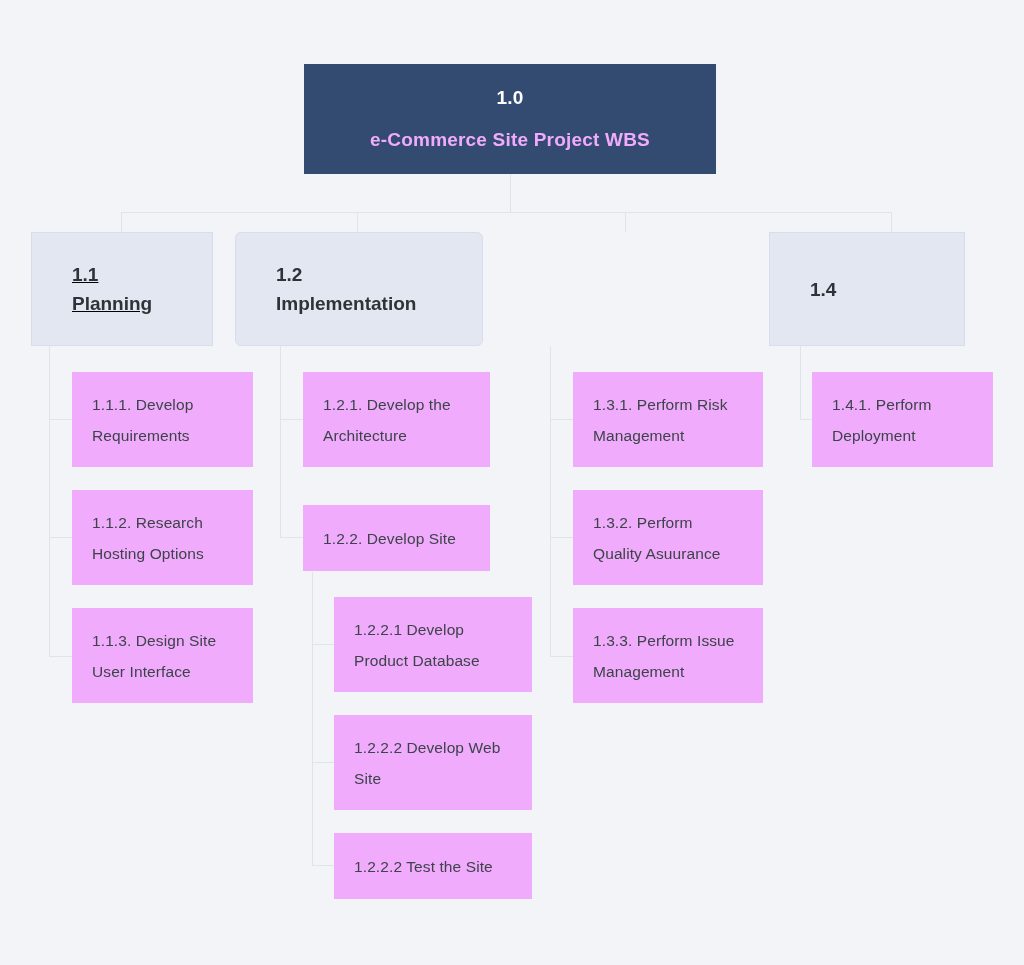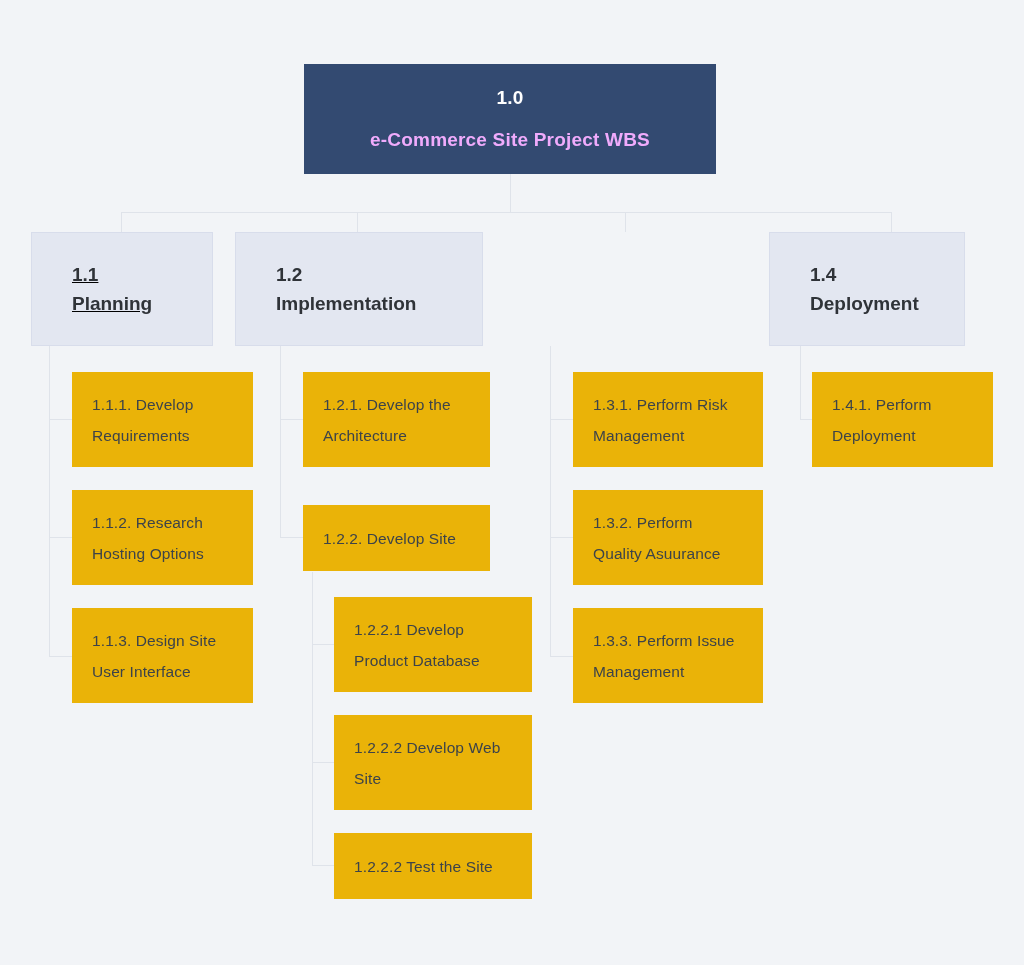--- a/index.html
+++ b/index.html
@@ -74,21 +74,21 @@
   }
   .node.lvl2 .title {
     color: #2f3338;
     font-size: 19px;
     font-weight: bold;
     line-height: 29px;
   }
 
   
   .node.leaf {
-    background: #eab308;
+    background: #f0abfc;
     padding: 0 18px 0 20px;
     justify-content: center;
   }
   .node.leaf .text {
     color: #3d4349;
     font-size: 15.5px;
     font-weight: normal;
     line-height: 31px;
     letter-spacing: 0.1px;
   }
@@ -130,29 +130,28 @@
   <div class="node root" style="left:304px; top:64px; width:412px; height:110px;gap:12px;">
     <div class="num">1.0</div>
     <div class="title">e-Commerce Site Project WBS</div>
   </div>
 
   <div class="node lvl2" style="left:31px; top:232px; width:182px; height:114px;text-decoration:underline;">
     <div class="num">1.1</div>
     <div class="title">Planning</div>
   </div>
 
-  <div class="node lvl2" style="left:235px; top:232px; width:248px; height:114px;">
+  <div class="node lvl2" style="left:235px; top:232px; width:248px; height:114px;border-radius:6px;">
     <div class="num">1.2</div>
     <div class="title">Implementation</div>
   </div>
 
 
   <div class="node lvl2" style="left:769px; top:232px; width:196px; height:114px;">
     <div class="num">1.4</div>
-    <div class="title">Deployment</div>
   </div>
 
   <div class="node leaf" style="left:72px; top:372px; width:181px; height:95px;">
     <div class="text">1.1.1. Develop Requirements</div>
   </div>
   <div class="node leaf" style="left:72px; top:490px; width:181px; height:95px;">
     <div class="text">1.1.2. Research Hosting Options</div>
   </div>
   <div class="node leaf" style="left:72px; top:608px; width:181px; height:95px;">
     <div class="text">1.1.3. Design Site User Interface</div>

